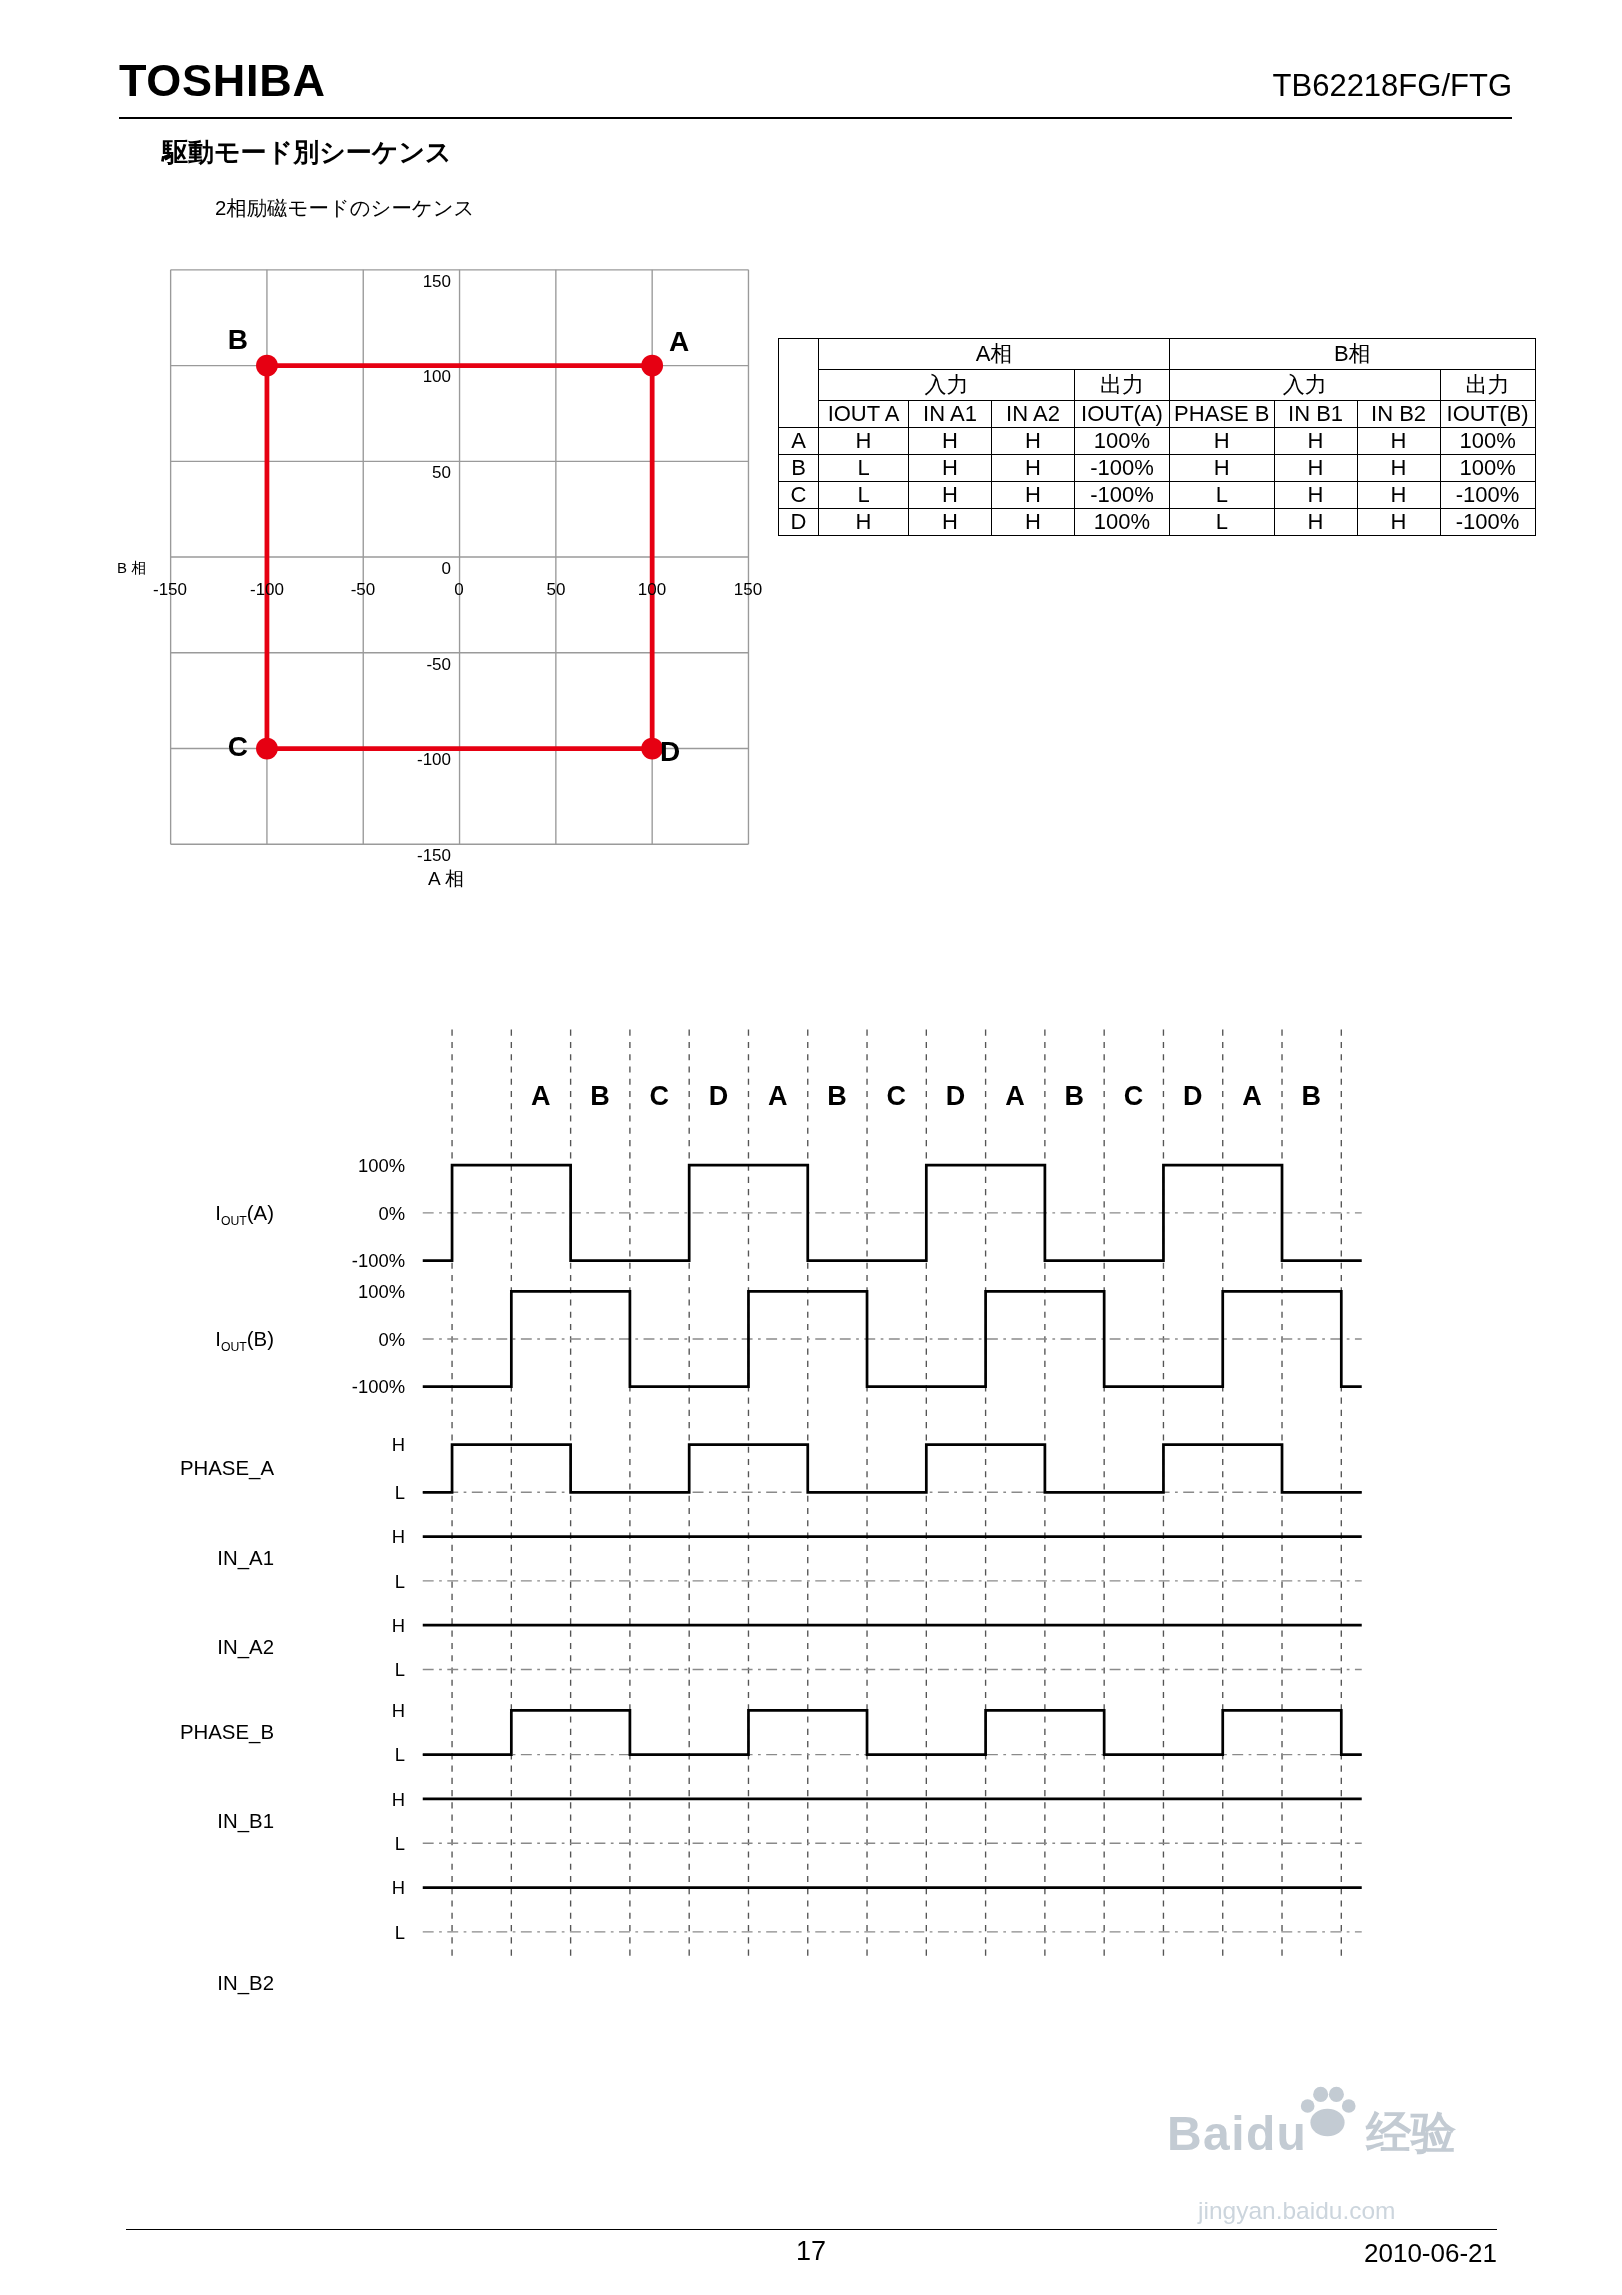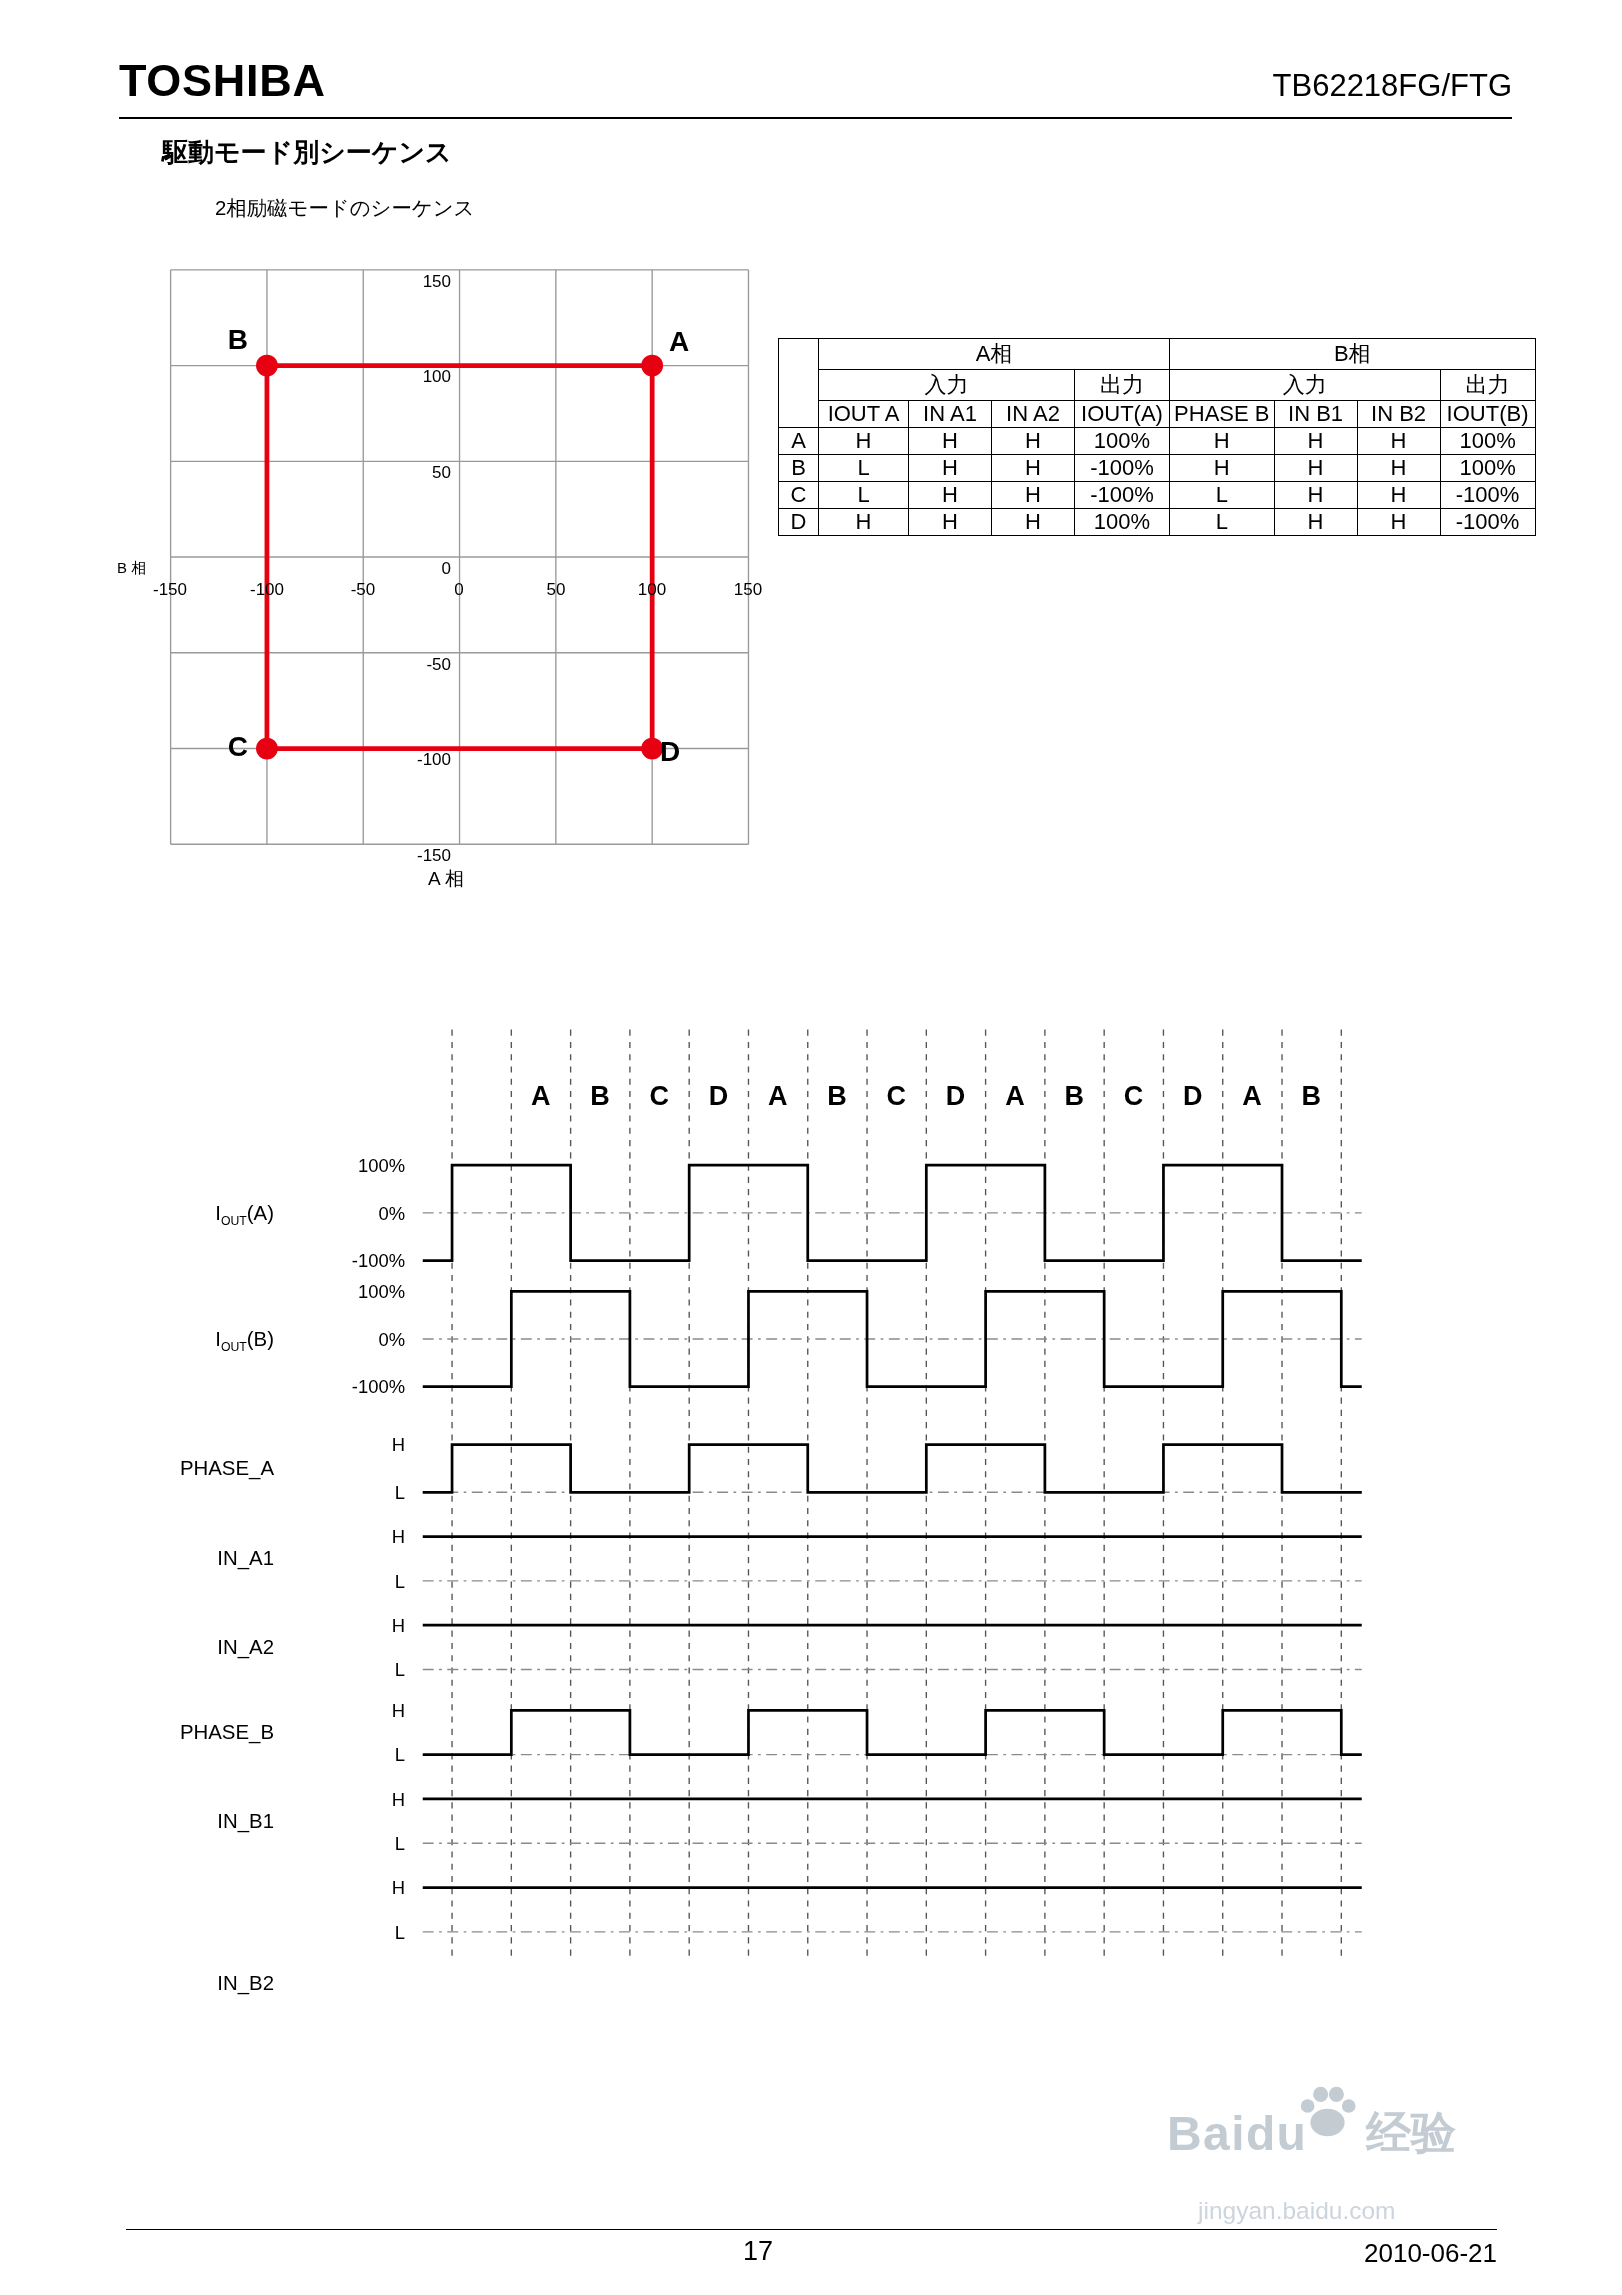--- a/index.html
+++ b/index.html
@@ -37,21 +37,21 @@
   .seq-row{left:511px;top:1081px;width:830px;display:flex}
   .seq-label{flex:1;text-align:center;font-size:27px;font-weight:bold}
   .sig-name{position:absolute;left:108px;width:166px;text-align:right;font-size:20.4px;height:27px;line-height:27px}
   .sig-name sub{font-size:0.6em}
   .lvl{position:absolute;left:319px;width:86px;text-align:right;font-size:18.4px;height:23px;line-height:23px}
 
   .note{left:155px;top:2008px;font-size:20.4px}
 
   
   .footer-rule{left:126px;top:2229px;width:1371px;height:1.4px;background:#000}
-  .page-num{left:743px;top:2236px;width:136px;text-align:left;font-size:27px}
+  .page-num{left:743px;top:2236px;width:136px;text-align:center;font-size:27px}
   .date{right:126px;top:2238px;font-size:26px}
 
   
   .wm-brand{left:1167px;top:2106px;font-size:48px;font-weight:bold;color:#c3cbd3;letter-spacing:1.4px}
   .wm-paw{left:1296px;top:2080px}
   .wm-cn{left:1366px;top:2103px;font-size:45px;font-weight:bold;color:#c3cbd3}
   .wm-url{left:1198px;top:2197px;font-size:24.5px;color:#ccd5dd}
 </style>
 </head>
 <body>

